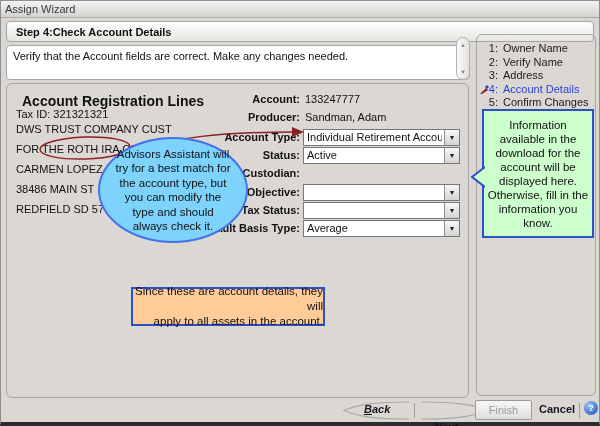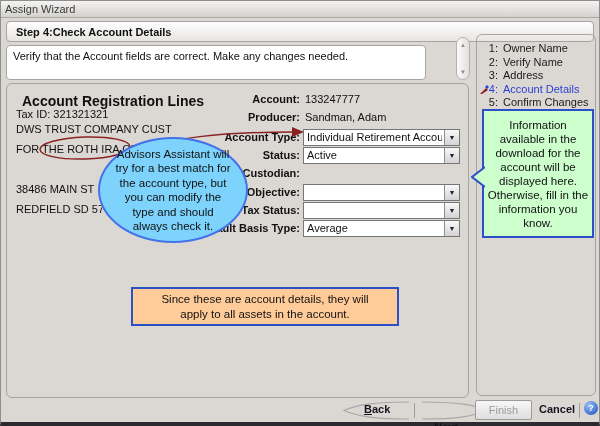--- a/index.html
+++ b/index.html
@@ -12,21 +12,21 @@
     background:linear-gradient(#F4F3F2,#D4D2CF); border-bottom:1px solid #ADAAA6;
     display:flex; align-items:center; padding-left:4px; }
   .titlebar .title { font-size:11px; color:#3A3A3A; }
 
   .step-header { position:absolute; left:5px; top:20px; width:588px; height:21px;
     background:linear-gradient(#FEFEFE,#E7E5E2); border:1px solid #A5A5A5; border-radius:4px;
     display:flex; align-items:center; padding-left:9px; font-size:11px; color:#111; }
   .step-header .step-num { font-weight:bold; }
   .step-header .step-title { font-weight:bold; }
 
-  .instruction-box { position:absolute; left:5px; top:44px; width:420px; height:35px;
+  .instruction-box { position:absolute; left:5px; top:44px; width:464px; height:35px;
     background:#FFFFFF; border:1px solid #A5A5A5; border-radius:4px;
     padding:4px 6px; font-size:11px; color:#111; }
 
   .mini-scrollbar { position:absolute; left:455px; top:36px; width:14px; height:43px;
     background:linear-gradient(90deg,#FBFBFB,#E2E0DD); border:1px solid #B3B1AD; border-radius:7px; }
   .mini-scrollbar .arr { position:absolute; left:0; width:100%; text-align:center; font-size:6px; color:#8A8A8A; line-height:8px; }
   .mini-scrollbar .up { top:3px; } .mini-scrollbar .down { bottom:3px; }
 
   .steps-panel { position:absolute; left:475px; top:33px; width:120px; height:362px;
     border:1px solid #A5A5A5; border-radius:6px; }
@@ -61,29 +61,29 @@
     background:#7dd3fc; border:2px solid #4472E8; border-radius:50%;
     display:flex; align-items:center; justify-content:center; text-align:center;
     font-size:11.5px; line-height:14.5px; color:#111; z-index:45; }
 
   .green-callout { position:absolute; left:481px; top:108px; width:112px; height:129px;
     background:#CCFFCC; border:2px solid #2B50C8; z-index:30;
     display:flex; align-items:center; justify-content:center; text-align:center;
     font-size:11.5px; line-height:14px; color:#111; }
   .green-tail { position:absolute; left:-13px; top:55px; width:14px; height:22px; }
 
-  .orange-callout { position:absolute; left:130px; top:286px; width:268px; height:39px;
+  .orange-callout { position:absolute; left:130px; top:286px; width:194px; height:39px;
     background:#FFCC99; border:2px solid #2B50C8; z-index:30;
-    display:flex; align-items:center; justify-content:center; text-align:center;
+    display:flex; align-items:center; justify-content:center; text-align:right;
     font-size:11.5px; line-height:15px; color:#111; }
 
   .prelines { white-space:pre-line; }
 
   .footer { position:absolute; left:0; top:398px; width:100%; height:24px; }
-  .nav-btn { position:absolute; top:1px; width:72px; height:21px; cursor:pointer; }
+  .nav-btn { position:absolute; top:1px; width:72px; height:21px; cursor:pointer;font-style:italic; }
   .nav-btn svg { position:absolute; inset:0; }
   .nav-btn .lbl { position:absolute; top:3px; font-size:11px; font-weight:bold; color:#15151F; white-space:nowrap; }
   .nav-btn .mn { text-decoration:underline; }
   #back-btn { left:338px; } #back-btn .lbl { left:25px; }
   #next-btn { left:419px; } #next-btn .lbl { left:14px;margin-top:18px; }
   .v-sep { position:absolute; top:4px; width:1px; height:15px; background:#9E9E9E; }
   #sep1 { left:413px; } #sep2 { left:578px; }
   .finish-btn { position:absolute; left:474px; top:1px; width:57px; height:20px;
     background:linear-gradient(#F7F7F7,#DEDEDE); border:1px solid #9A9A9A; border-radius:2px;
     font-size:11px; color:#9B9B9B; display:flex; align-items:center; justify-content:center; }
@@ -143,20 +143,21 @@
         <span>Confirm Changes</span>
       </div>
     </div>
   </div>
 
   <div class="main-panel">
     <div class="reg-heading">Account Registration Lines</div>
     <div class="reg-line" style="top:24px">Tax ID: 321321321</div>
     <div class="reg-line" style="top:39px">DWS TRUST COMPANY CUST</div>
     <div class="reg-line" style="top:59px">FOR THE ROTH IRA OF</div>
+    <div class="reg-line" style="top:79px">CARMEN LOPEZ</div>
     <div class="reg-line" style="top:99px">38486 MAIN ST</div>
     <div class="reg-line" style="top:119px">REDFIELD SD  5746</div>
 
     <div class="static-row" style="top:9px">
       <span class="static-label">Account:</span>
       <span class="static-value">133247777</span>
     </div>
     <div class="static-row" style="top:27px">
       <span class="static-label">Producer:</span>
       <span class="static-value">Sandman, Adam</span>

